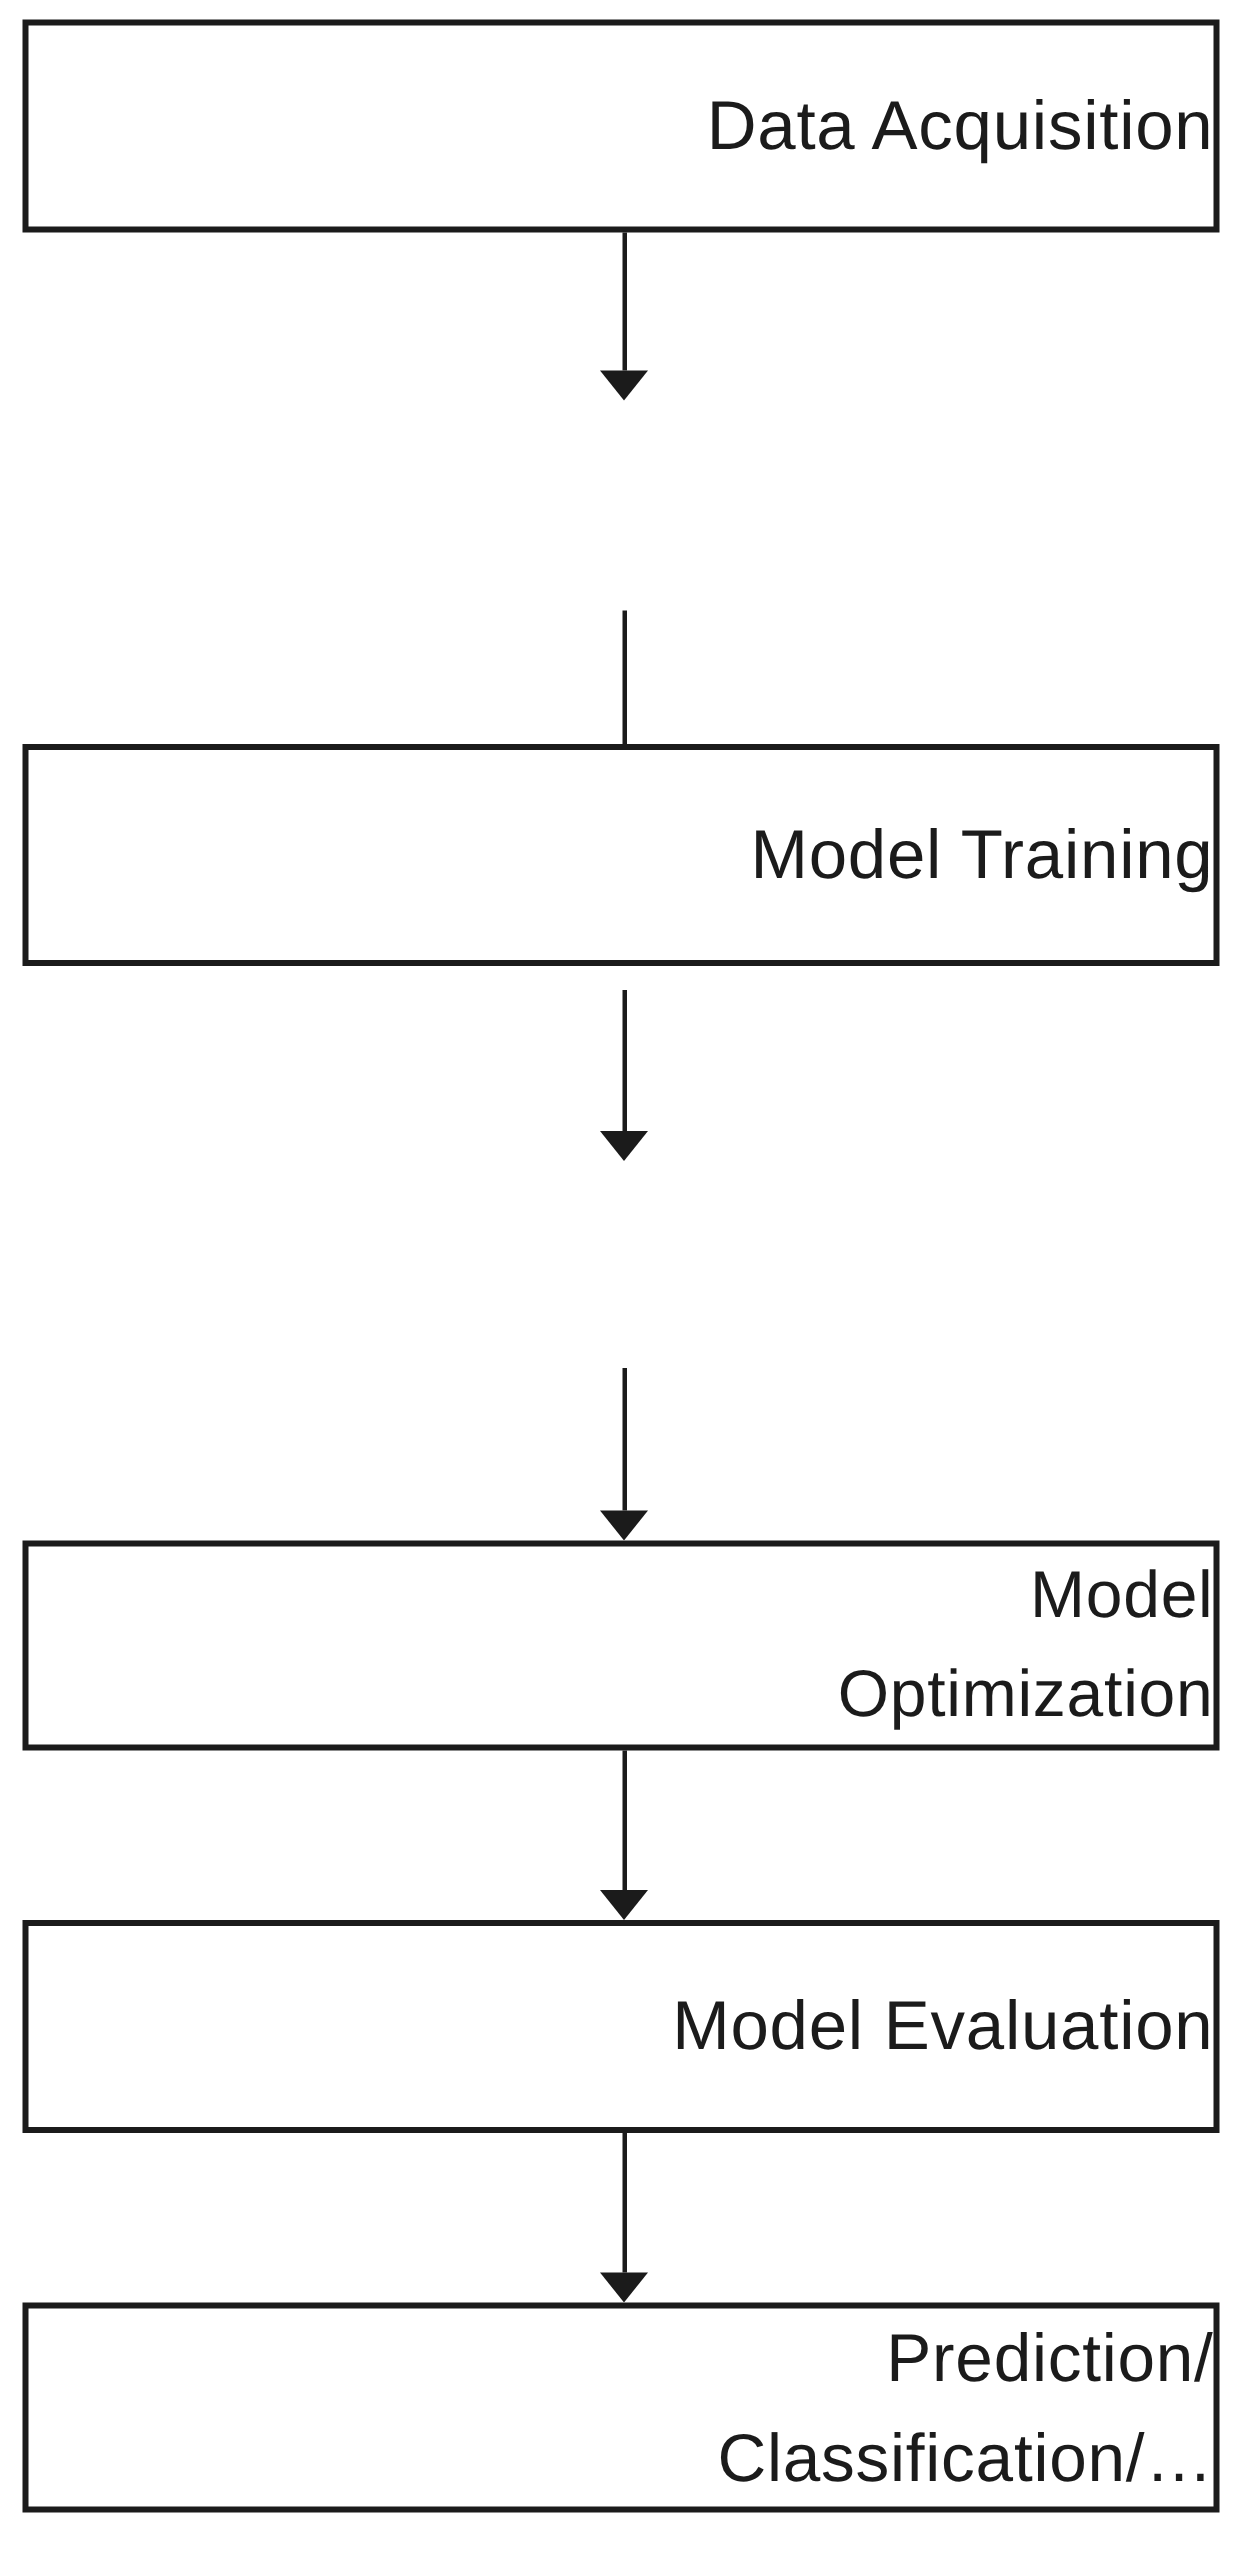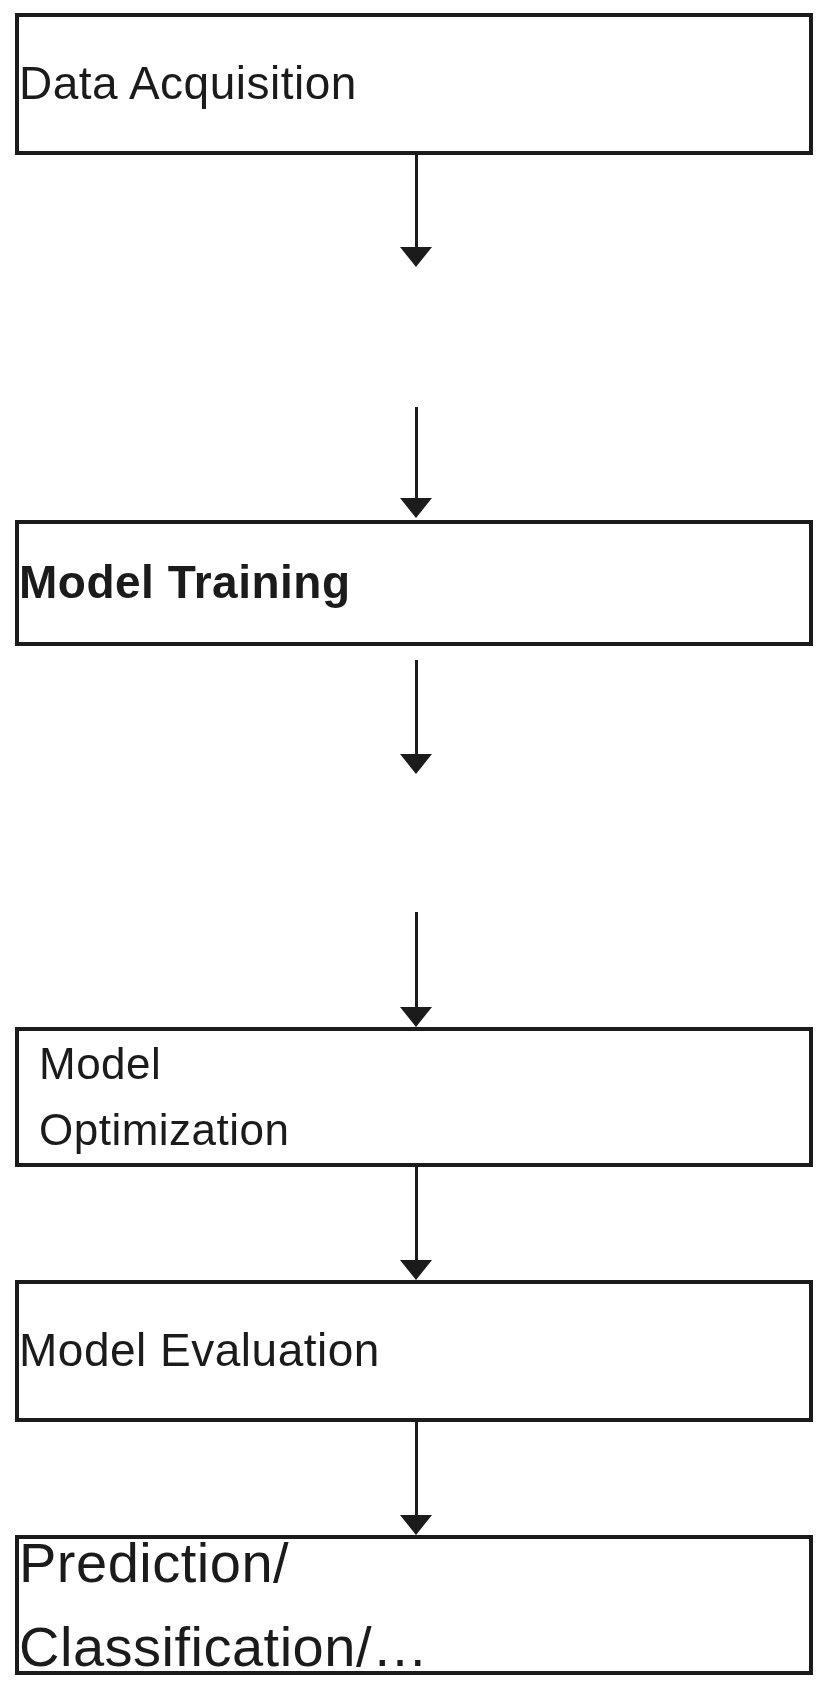--- a/index.html
+++ b/index.html
@@ -18,38 +18,38 @@
   .flow-box {
     position: absolute;
     left: 15px;
     width: 798px;
     height: 140px;
     box-sizing: border-box;
     border: 4px solid #1b1b1b;
     background: #ffffff;
     display: flex;
     flex-direction: column;
-    align-items: flex-start;
+    align-items: flex-end;
     justify-content: center;
     text-align: center;
     color: #1b1b1b;
     font-size: 46px;
     line-height: 1.25;
     letter-spacing: 0.5px;
   }
   .flow-box .line { display: block; white-space: nowrap; }
   .two-line { line-height: 1.5; }
 
   .b1 { top: 13px;  height: 142px; }
   .b2 { top: 267px; height: 140px; }
-  .b3 { top: 520px; height: 126px; font-weight: bold; }
+  .b3 { top: 496px; height: 148px; }
   .b4 { top: 774px; height: 138px; font-size: 40px; }
   .b5 { top: 1027px; height: 140px; font-size: 44px; padding-left: 20px; }
   .b6 { top: 1280px; height: 142px; }
-  .b7 { top: 1535px; height: 140px; font-size: 56px; }
+  .b7 { top: 1535px; height: 140px; font-size: 45px; }
 
   .flow-arrow {
     position: absolute;
     left: 398px;          
     width: 36px;
     display: flex;
     flex-direction: column;
     align-items: center;
   }
   .flow-arrow .stem {

